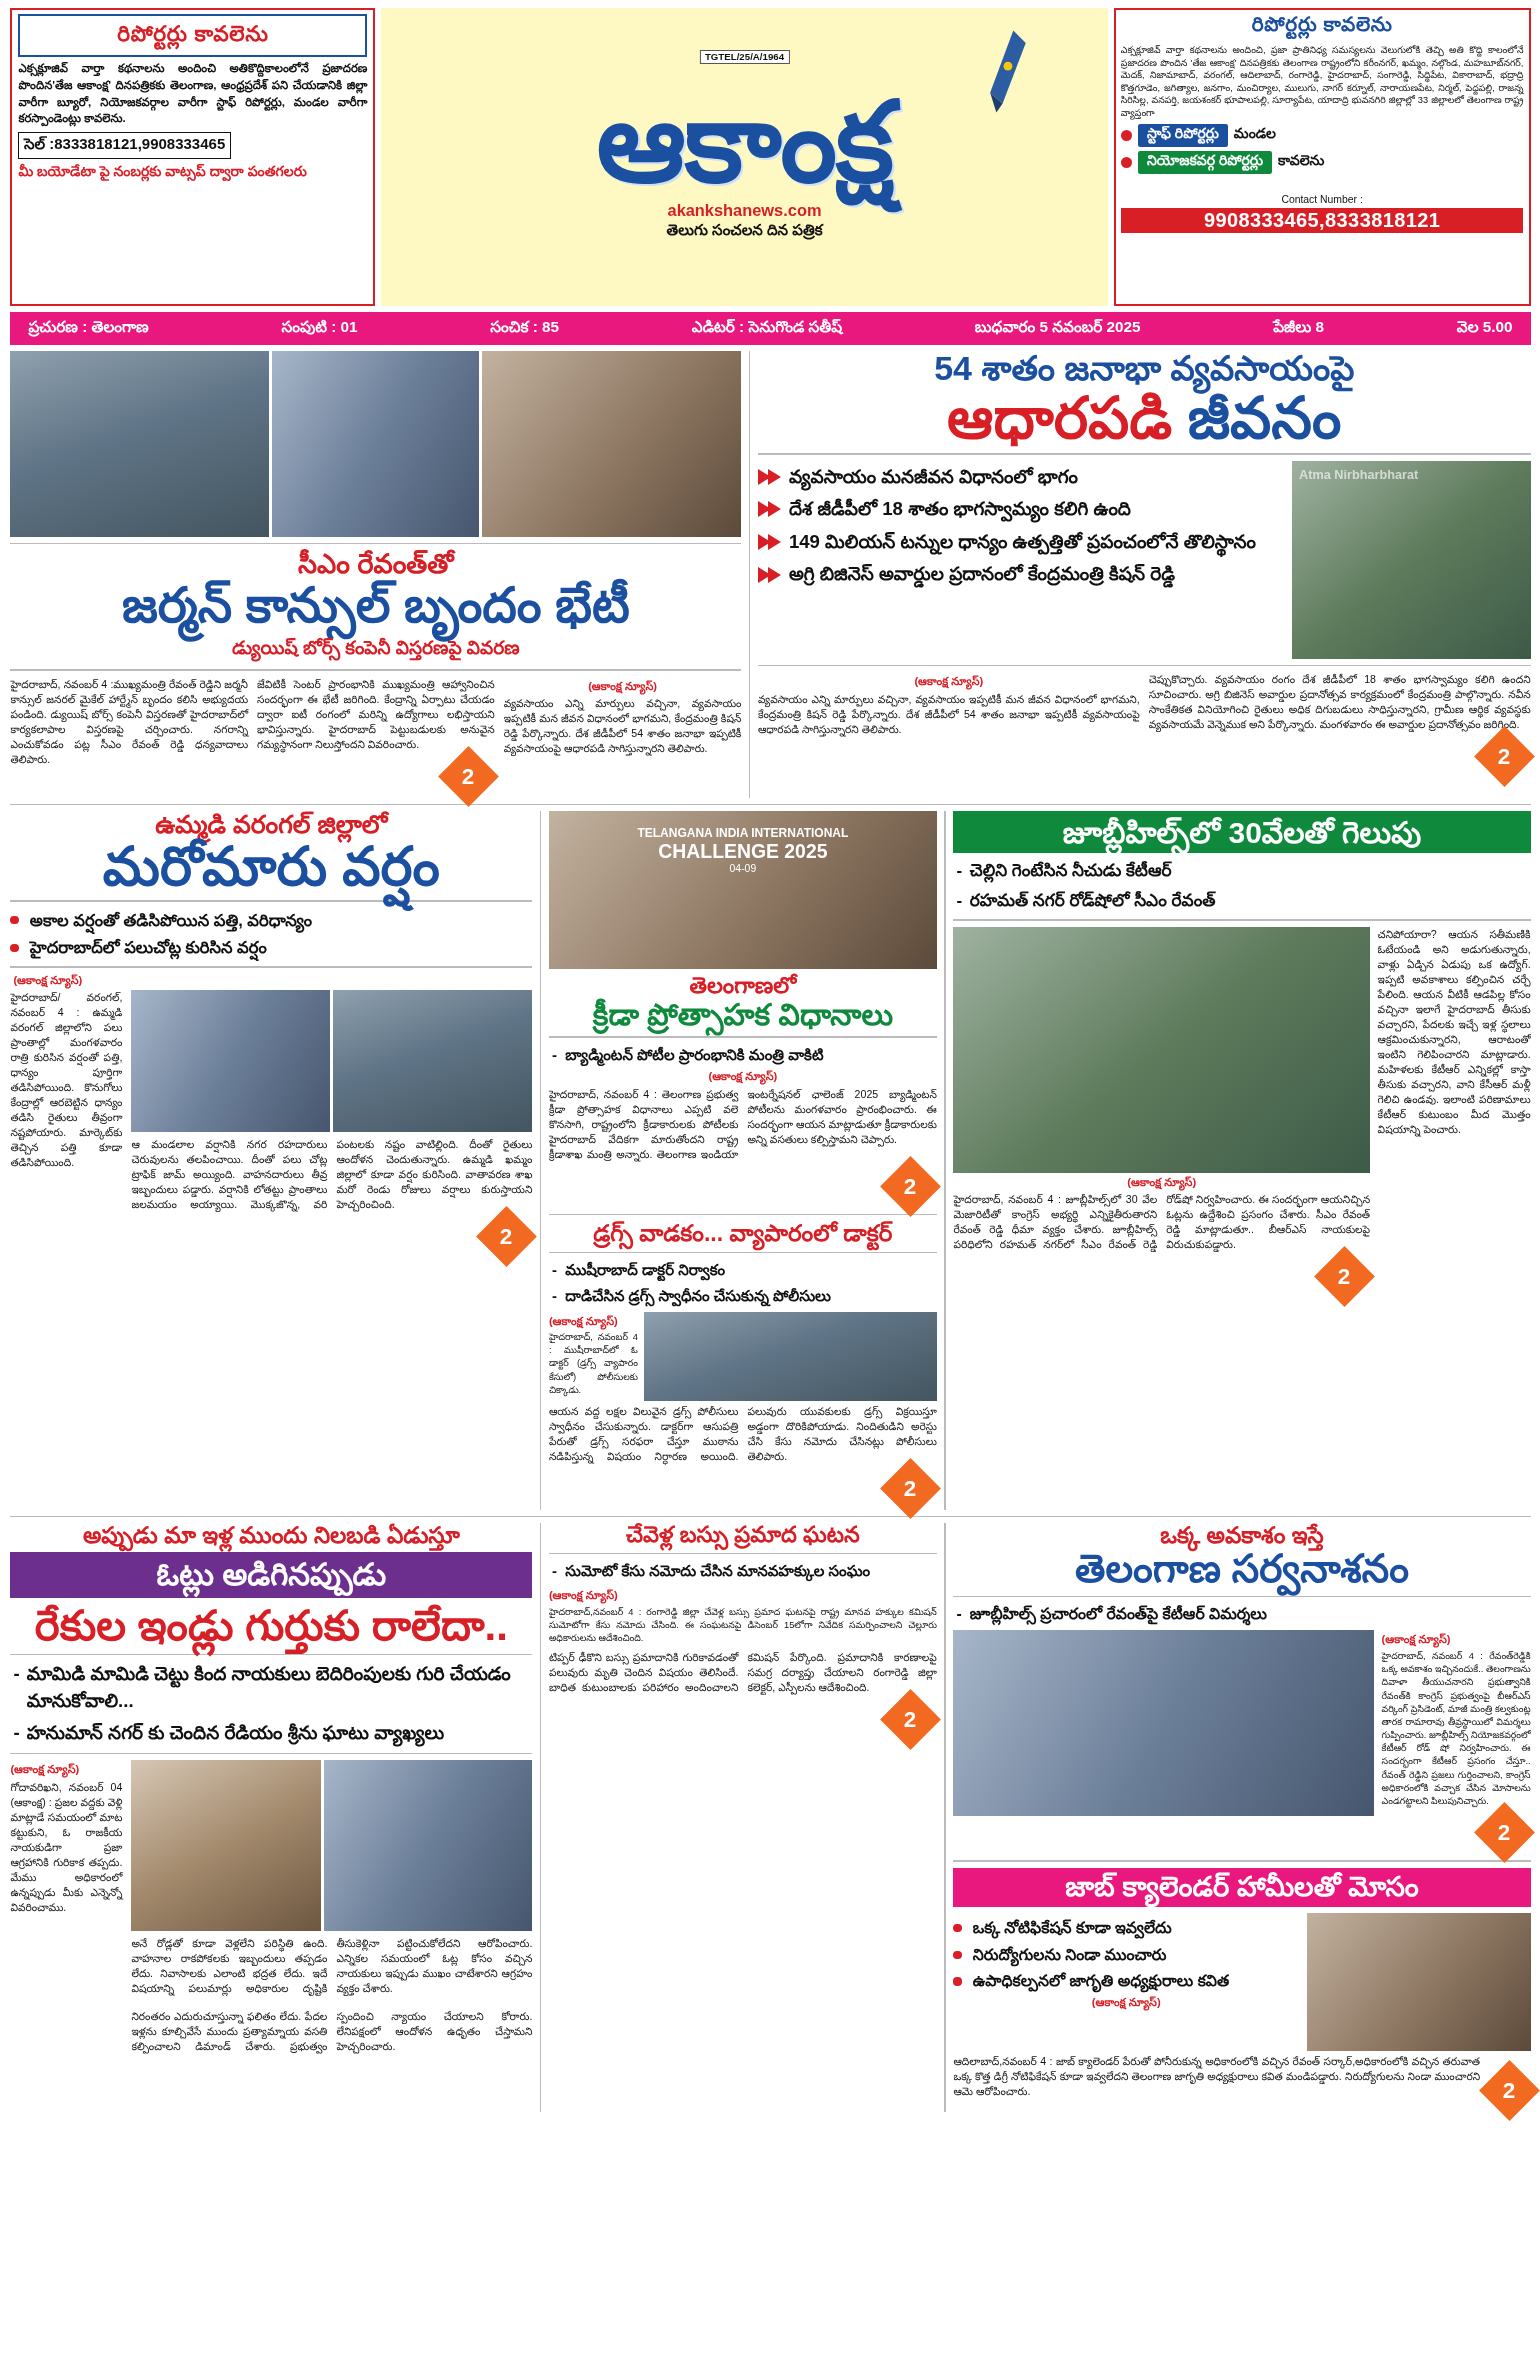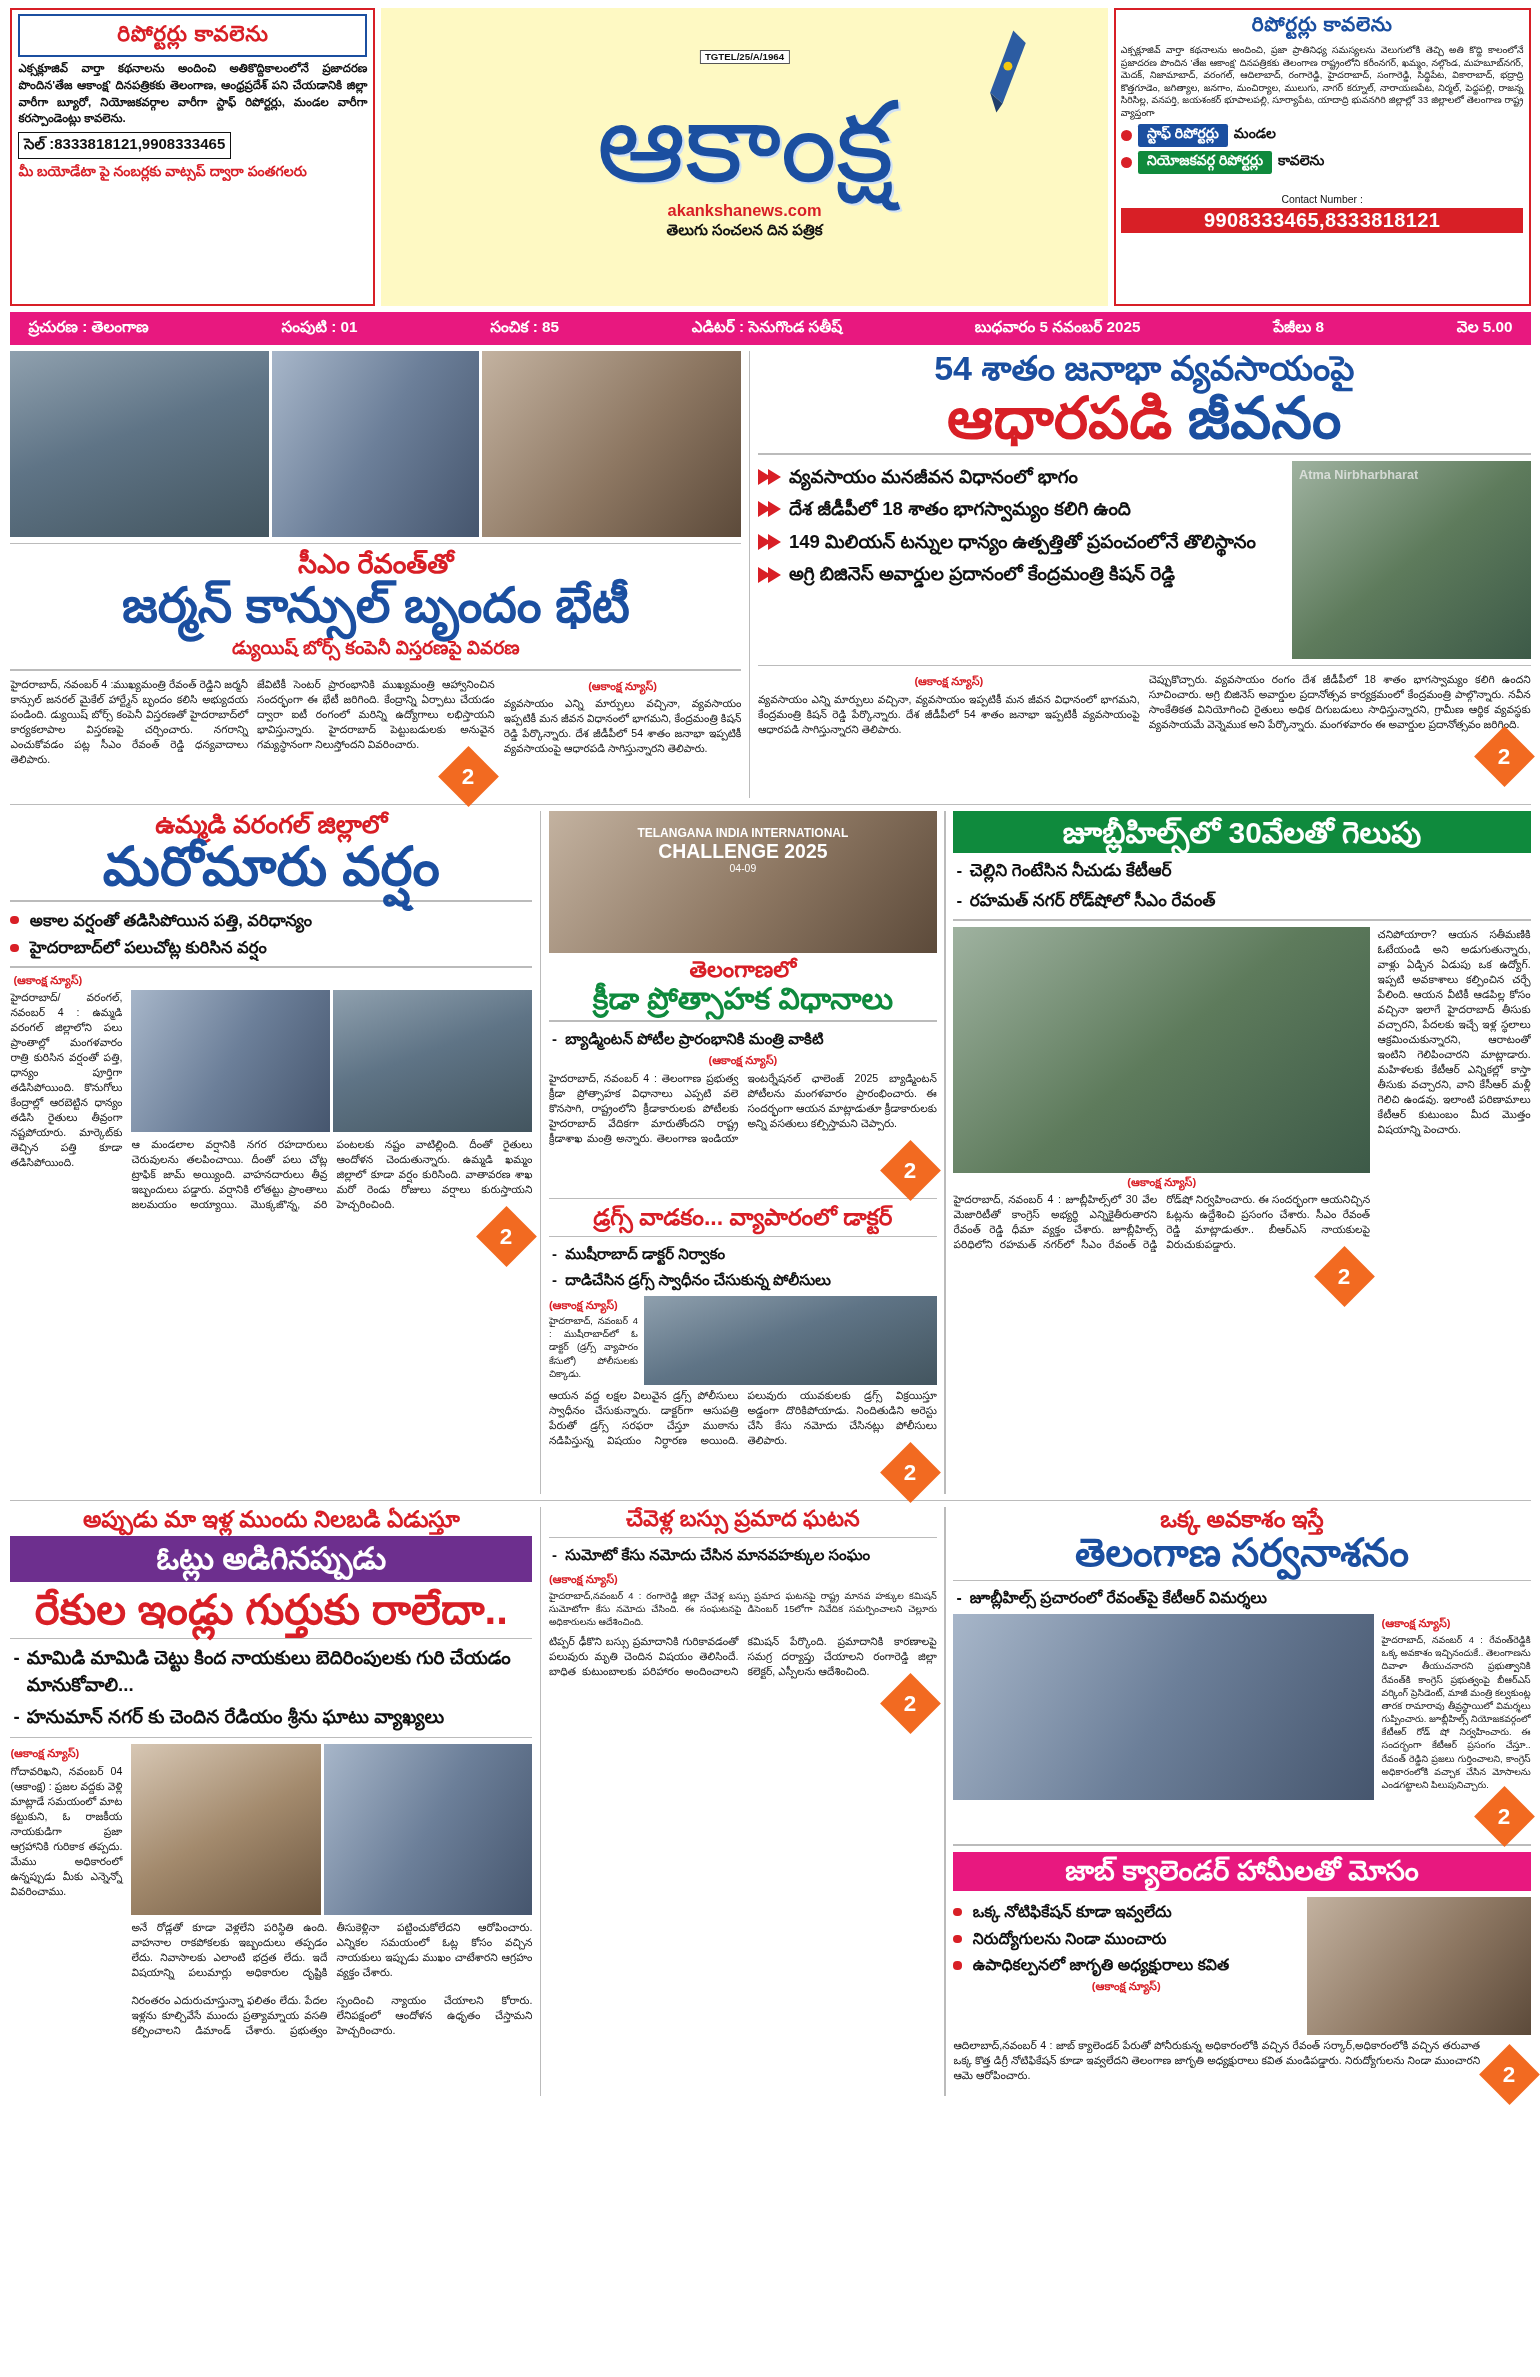--- a/index.html
+++ b/index.html
@@ -81,21 +81,21 @@
     transform: translateX(-50%);
     background: #fff;
     border: 0.7px solid #555;
     font-size: 9.7px;
     padding: 0.7px 4.5px;
     font-weight: bold;
     z-index: 4;
   }
   .mh-logo {
     font-size: 112px;
-    font-weight: normal;
+    font-weight: bold;
     color: #1b4fa0;
     line-height: 1;
     letter-spacing: -1.5px;
     text-shadow: 2.2px 2.2px 0 #cfe0f5;
     margin-top: 16.4px;
   }
   .mh-site {
     color: #d81f26;
     font-size: 16.4px;
     font-weight: bold;
@@ -444,21 +444,21 @@
                 <span>2</span>
               </div>
           </div>
         </div>
       </div>
     </div>
 
     <div class="vrule"></div>
 
     <div style="width:388px;">
-      <div class="photo k3" style="height:142px; position:relative;">
+      <div class="photo k3" style="height:158px; position:relative;">
         <div style="position:absolute; inset:15px 30px auto 30px; text-align:center; color:#fff;">
           <div style="font-size:12px; font-weight:bold;">TELANGANA INDIA INTERNATIONAL</div>
           <div style="font-size:19.4px; font-weight:bold;">CHALLENGE 2025</div>
           <div style="font-size:10.4px;">04-09</div>
         </div>
       </div>
       <div class="hl-headline-red" style="font-size:22.4px; margin-top:4.5px;">తెలంగాణలో</div>
       <div style="text-align:center; line-height:1.05; margin-top:1.5px;">
         <span style="color:#0f8a3d; font-size:30px; font-weight:bold;">క్రీడా ప్రోత్సాహక విధానాలు</span>
       </div>

